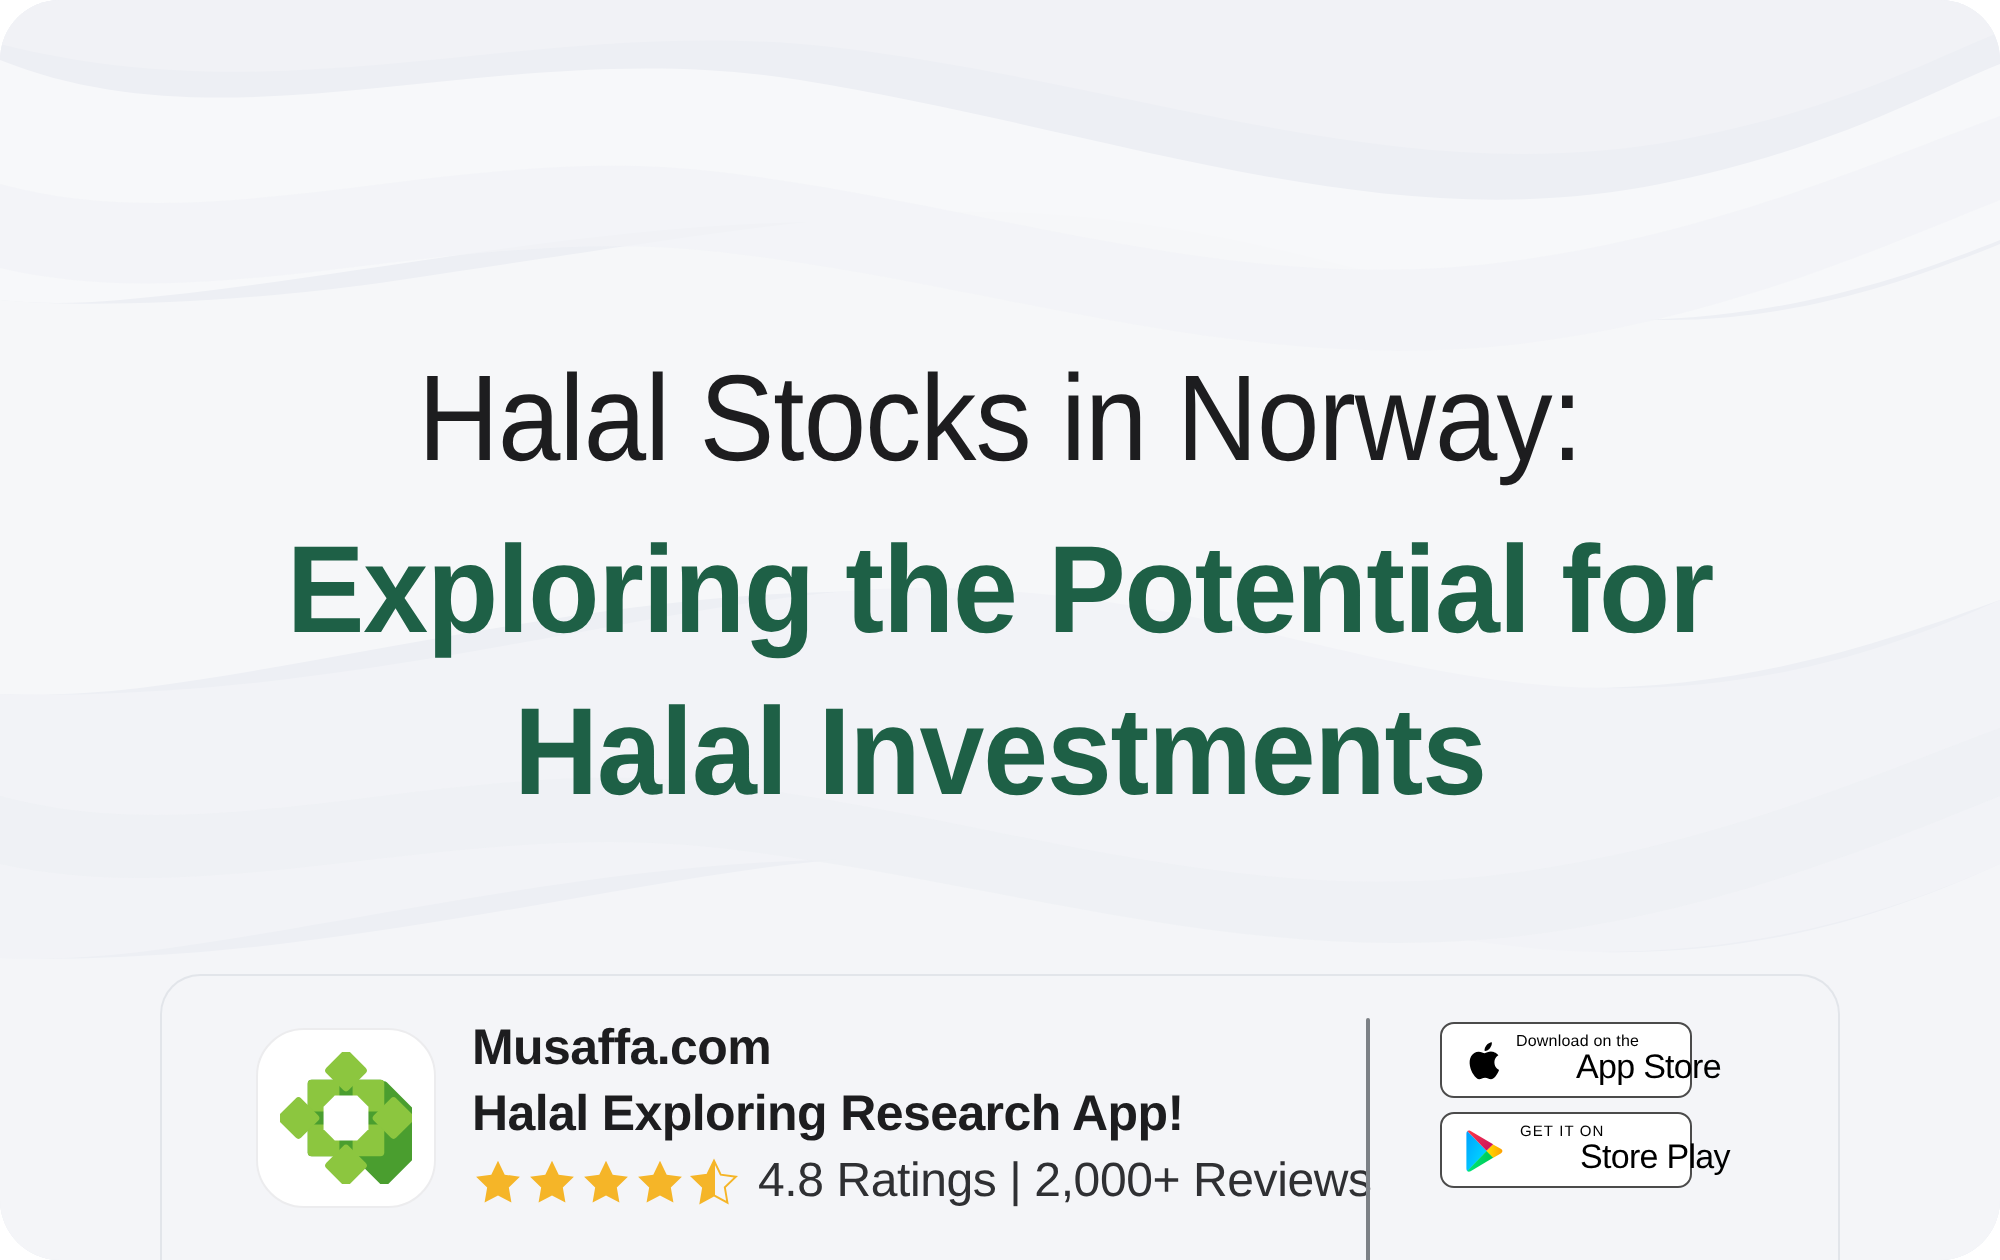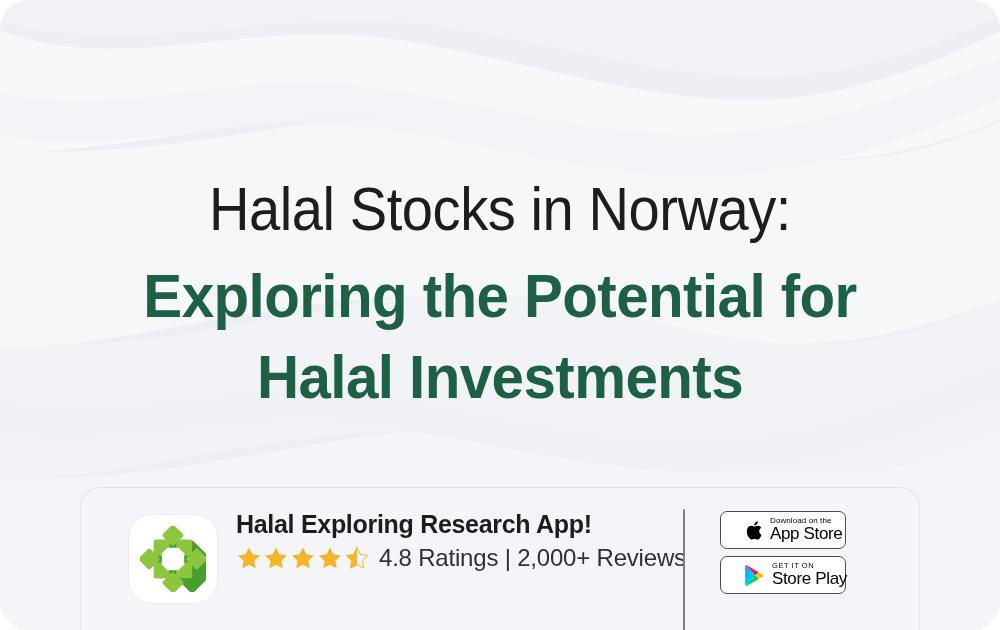--- a/index.html
+++ b/index.html
@@ -135,21 +135,21 @@
     flex-direction:column;
     gap:7px;
   }
   .store-badge {
     width:126px; height:38px;
     background:#ffffff;
     border:1px solid #4b4b4b;
     border-radius:7px;
     display:flex;
     align-items:center;
-    padding-left:23px;
+    padding-left:11px;
     gap:7px;
     cursor:pointer;
   }
   .badge-glyph { flex:0 0 auto; display:flex; align-items:center; }
   .badge-copy { display:flex; flex-direction:column; justify-content:center; }
   .badge-small {
     font-size:8px;
     font-weight:400;
     color:#000;
     letter-spacing:0.1px;
@@ -157,20 +157,21 @@
     white-space:nowrap;
   }
   .badge-small.caps { font-size:7.5px; letter-spacing:0.55px; }
   .badge-large {
     font-size:17px;
     font-weight:400;
     color:#000;
     letter-spacing:-0.35px;
     line-height:1.06;
     white-space:nowrap;
+    margin-left:30px;
   }
 </style>
 </head>
 <body>
 
 <div id="stage">
 
   <svg id="bg-waves" viewBox="0 0 1000 630" preserveAspectRatio="none" aria-hidden="true">
     <rect x="0" y="0" width="1000" height="630" fill="#edeff4"></rect>
     <path d="M0,22 C150,60 270,6 420,24 C570,42 700,96 840,70 C920,55 965,30 1000,16 L1000,0 L0,0 Z" fill="#f1f2f6"></path>
@@ -219,20 +220,21 @@
           <rect x="38" y="74" width="24" height="24" rx="3" transform="rotate(45 50 86)"></rect>
           <rect x="2" y="38" width="24" height="24" rx="3" transform="rotate(45 14 50)"></rect>
           <rect x="74" y="38" width="24" height="24" rx="3" transform="rotate(45 86 50)"></rect>
         </g>
 
         <polygon fill="#ffffff" points="41.5,33 58.5,33 67,41.5 67,58.5 58.5,67 41.5,67 33,58.5 33,41.5"></polygon>
       </svg>
     </div>
 
     <div id="promo-text">
+      <div id="brand-name">Musaffa.com</div>
       <div id="brand-tagline">Halal Exploring Research App!</div>
 
       <div id="rating-row">
         <span id="stars">
           <svg width="26" height="26" viewBox="0 0 24 24">
               <path fill="#f5b528" d="M12 2.2 15.1 8.6 22.1 9.6 17 14.5 18.2 21.5 12 18.2 5.8 21.5 7 14.5 1.9 9.6 8.9 8.6z"></path>
             </svg>
           <svg width="26" height="26" viewBox="0 0 24 24">
               <path fill="#f5b528" d="M12 2.2 15.1 8.6 22.1 9.6 17 14.5 18.2 21.5 12 18.2 5.8 21.5 7 14.5 1.9 9.6 8.9 8.6z"></path>
             </svg>

